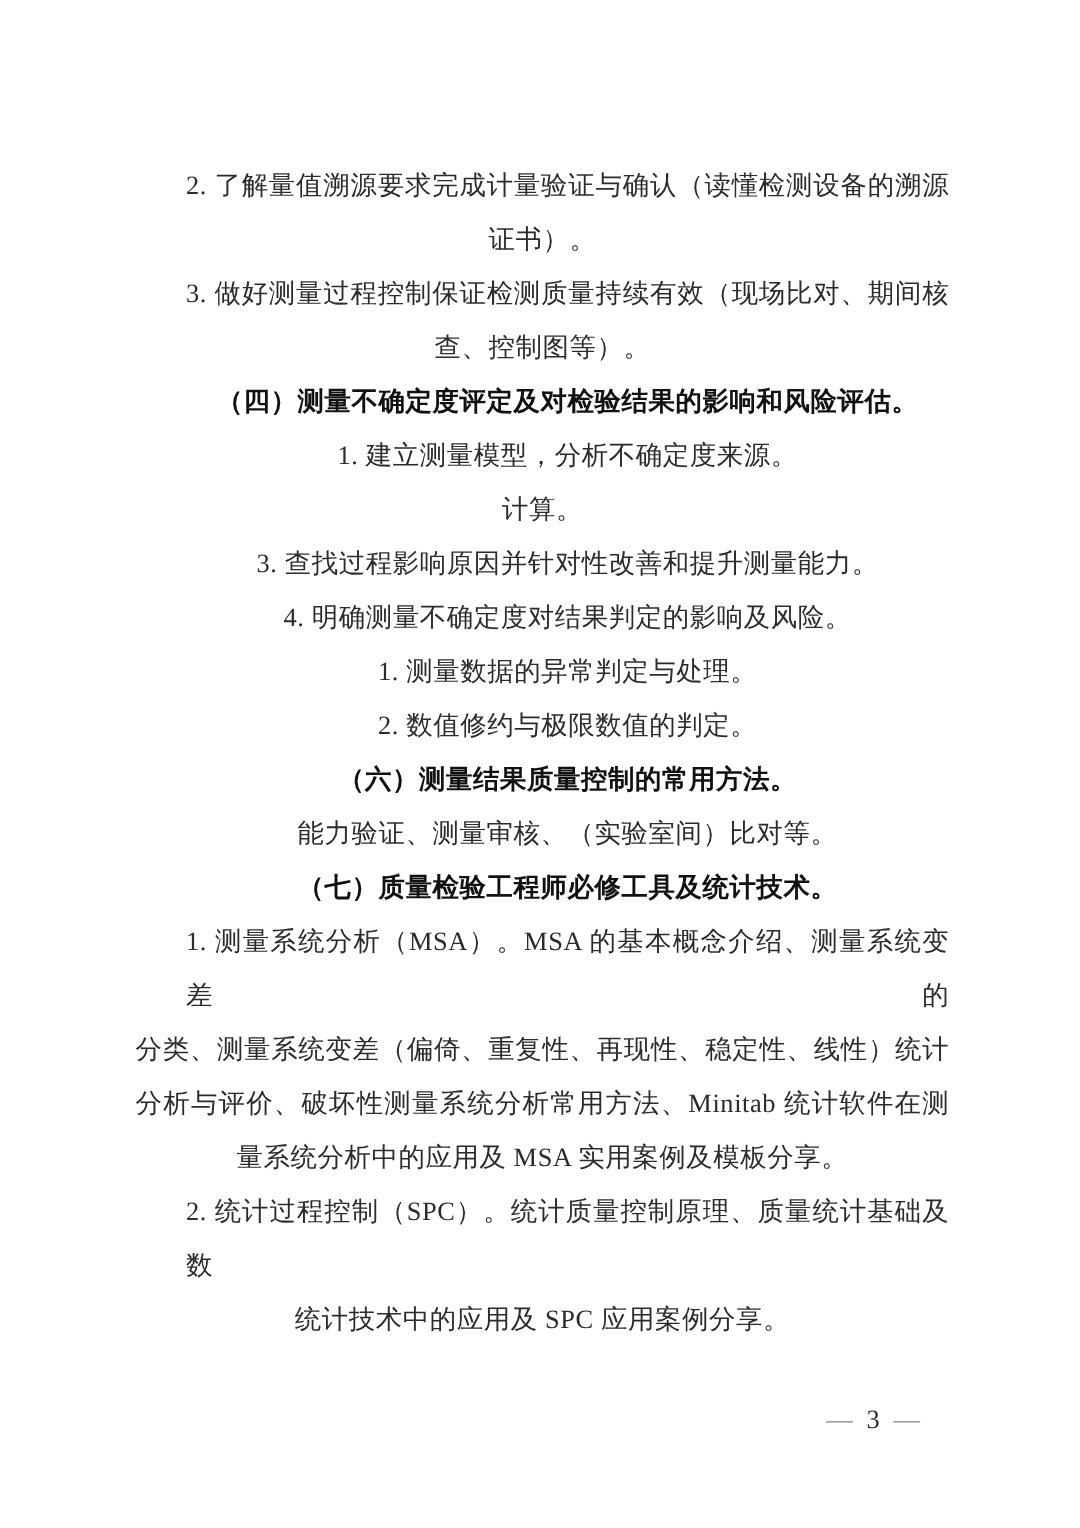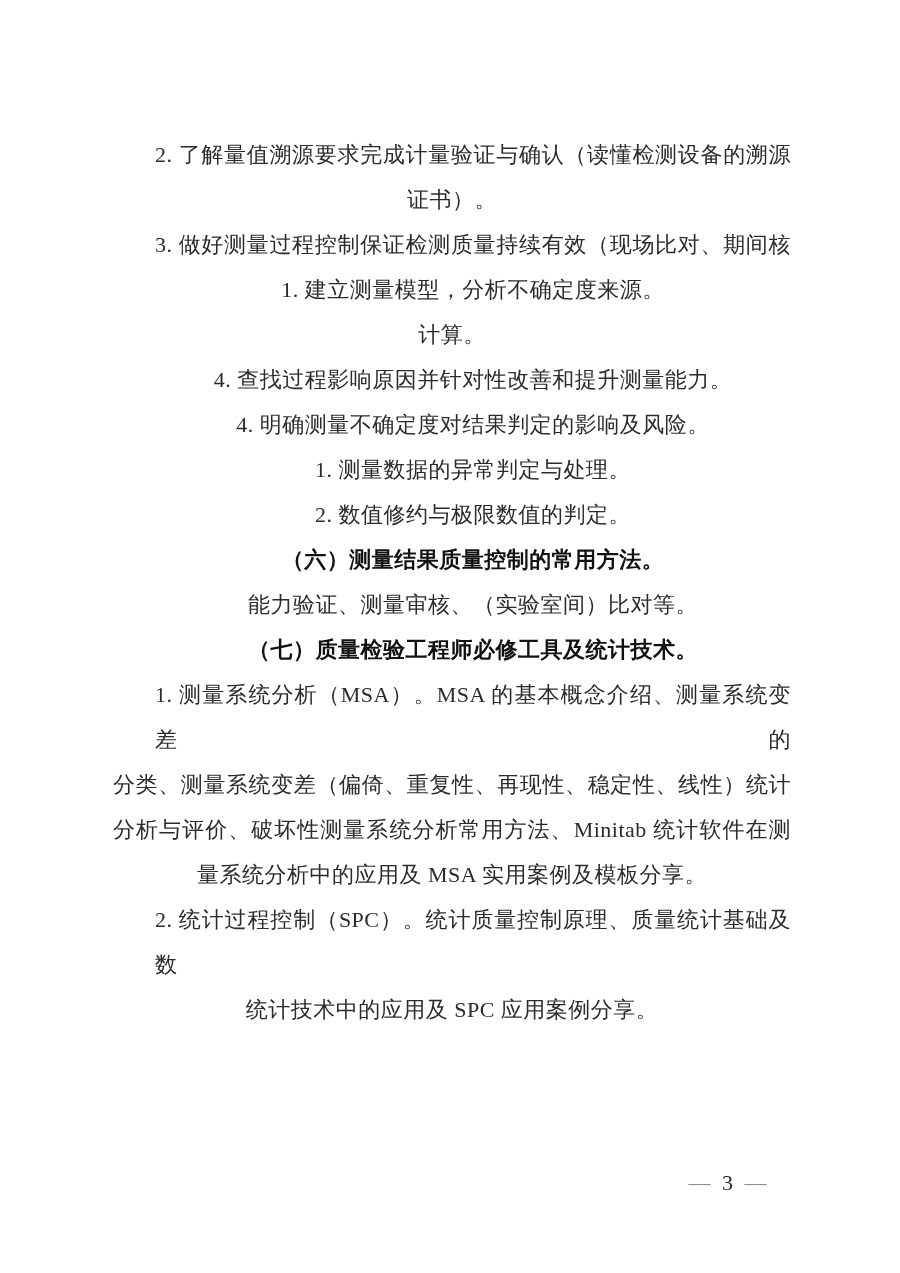--- a/index.html
+++ b/index.html
@@ -60,23 +60,25 @@
   }
 </style>
 </head>
 <body>
 
 <div class="page">
   <div class="content">
       <div class="line indent flush">2. 了解量值溯源要求完成计量验证与确认（读懂检测设备的溯源</div>
       <div class="line">证书）。</div>
       <div class="line indent flush">3. 做好测量过程控制保证检测质量持续有效（现场比对、期间核</div>
+      <div class="line">查、控制图等）。</div>
+      <div class="line indent bold">（四）测量不确定度评定及对检验结果的影响和风险评估。</div>
       <div class="line indent">1. 建立测量模型，分析不确定度来源。</div>
       <div class="line">计算。</div>
-      <div class="line indent">4. 查找过程影响原因并针对性改善和提升测量能力。</div>
+      <div class="line indent">3. 查找过程影响原因并针对性改善和提升测量能力。</div>
       <div class="line indent">4. 明确测量不确定度对结果判定的影响及风险。</div>
       <div class="line indent">1. 测量数据的异常判定与处理。</div>
       <div class="line indent">2. 数值修约与极限数值的判定。</div>
       <div class="line indent bold">（六）测量结果质量控制的常用方法。</div>
       <div class="line indent">能力验证、测量审核、（实验室间）比对等。</div>
       <div class="line indent bold">（七）质量检验工程师必修工具及统计技术。</div>
       <div class="line indent flush">1. 测量系统分析（MSA）。MSA 的基本概念介绍、测量系统变差的</div>
       <div class="line flush">分类、测量系统变差（偏倚、重复性、再现性、稳定性、线性）统计</div>
       <div class="line flush">分析与评价、破坏性测量系统分析常用方法、Minitab 统计软件在测</div>
       <div class="line">量系统分析中的应用及 MSA 实用案例及模板分享。</div>

